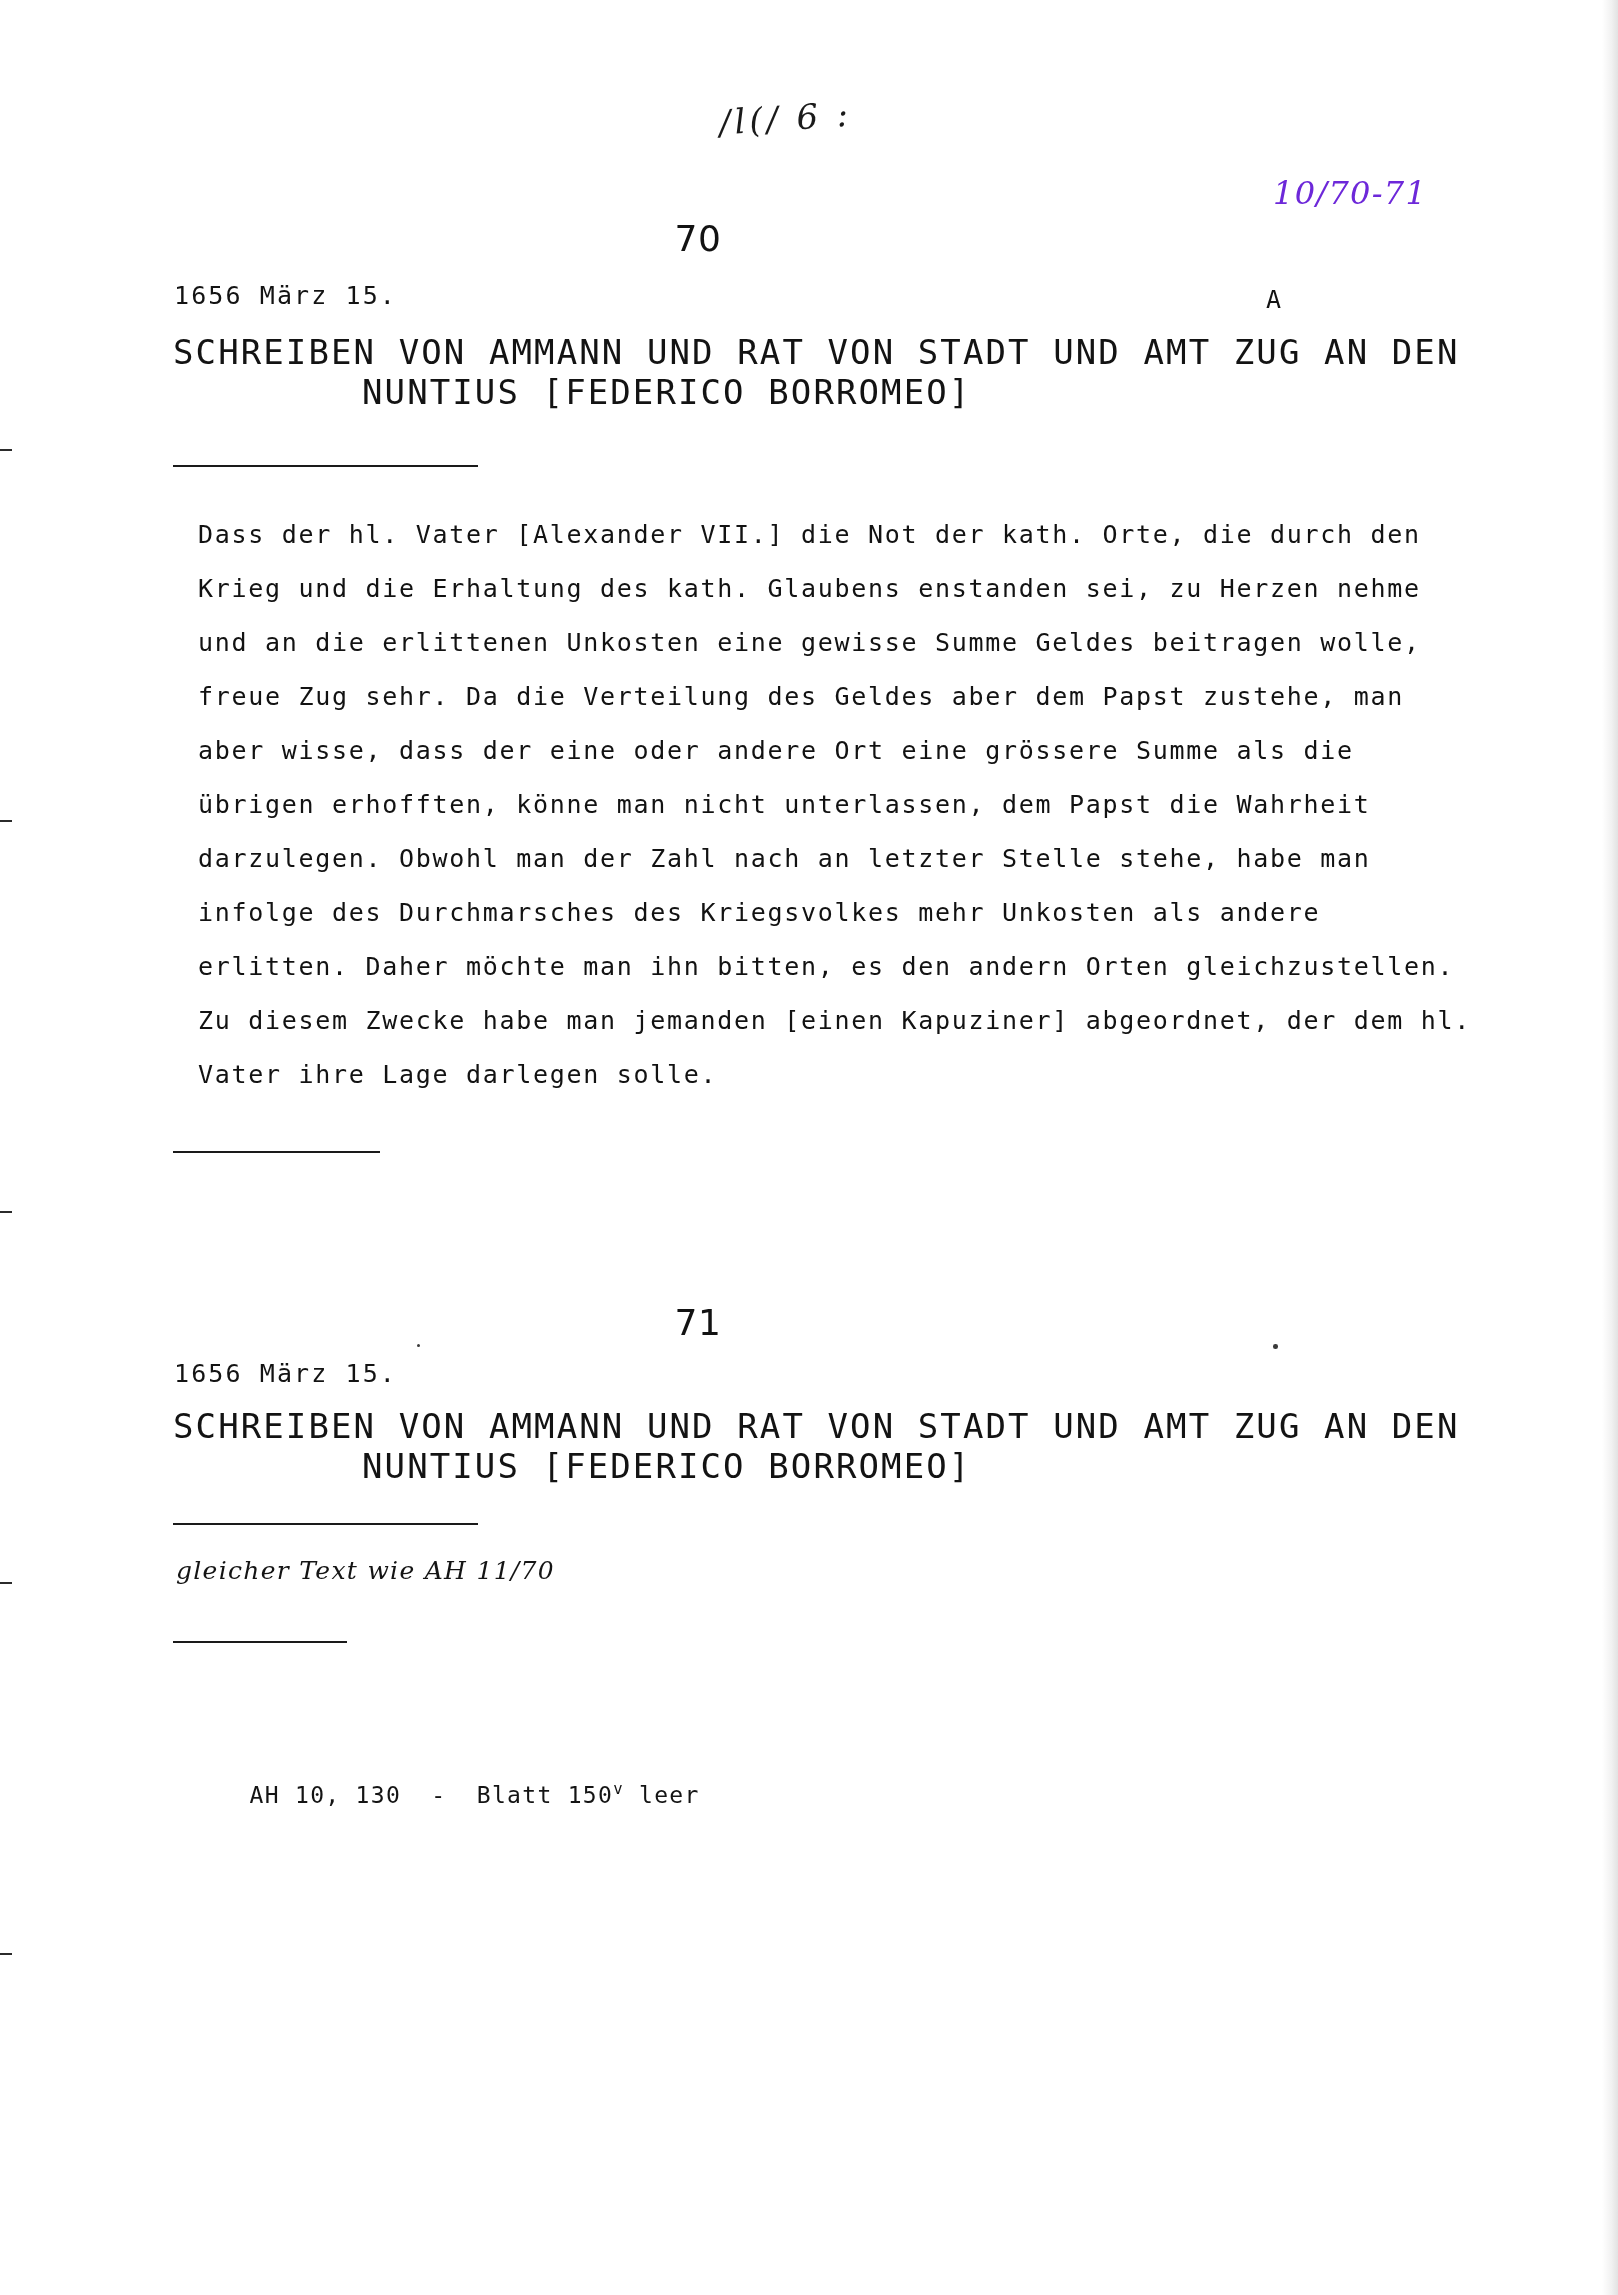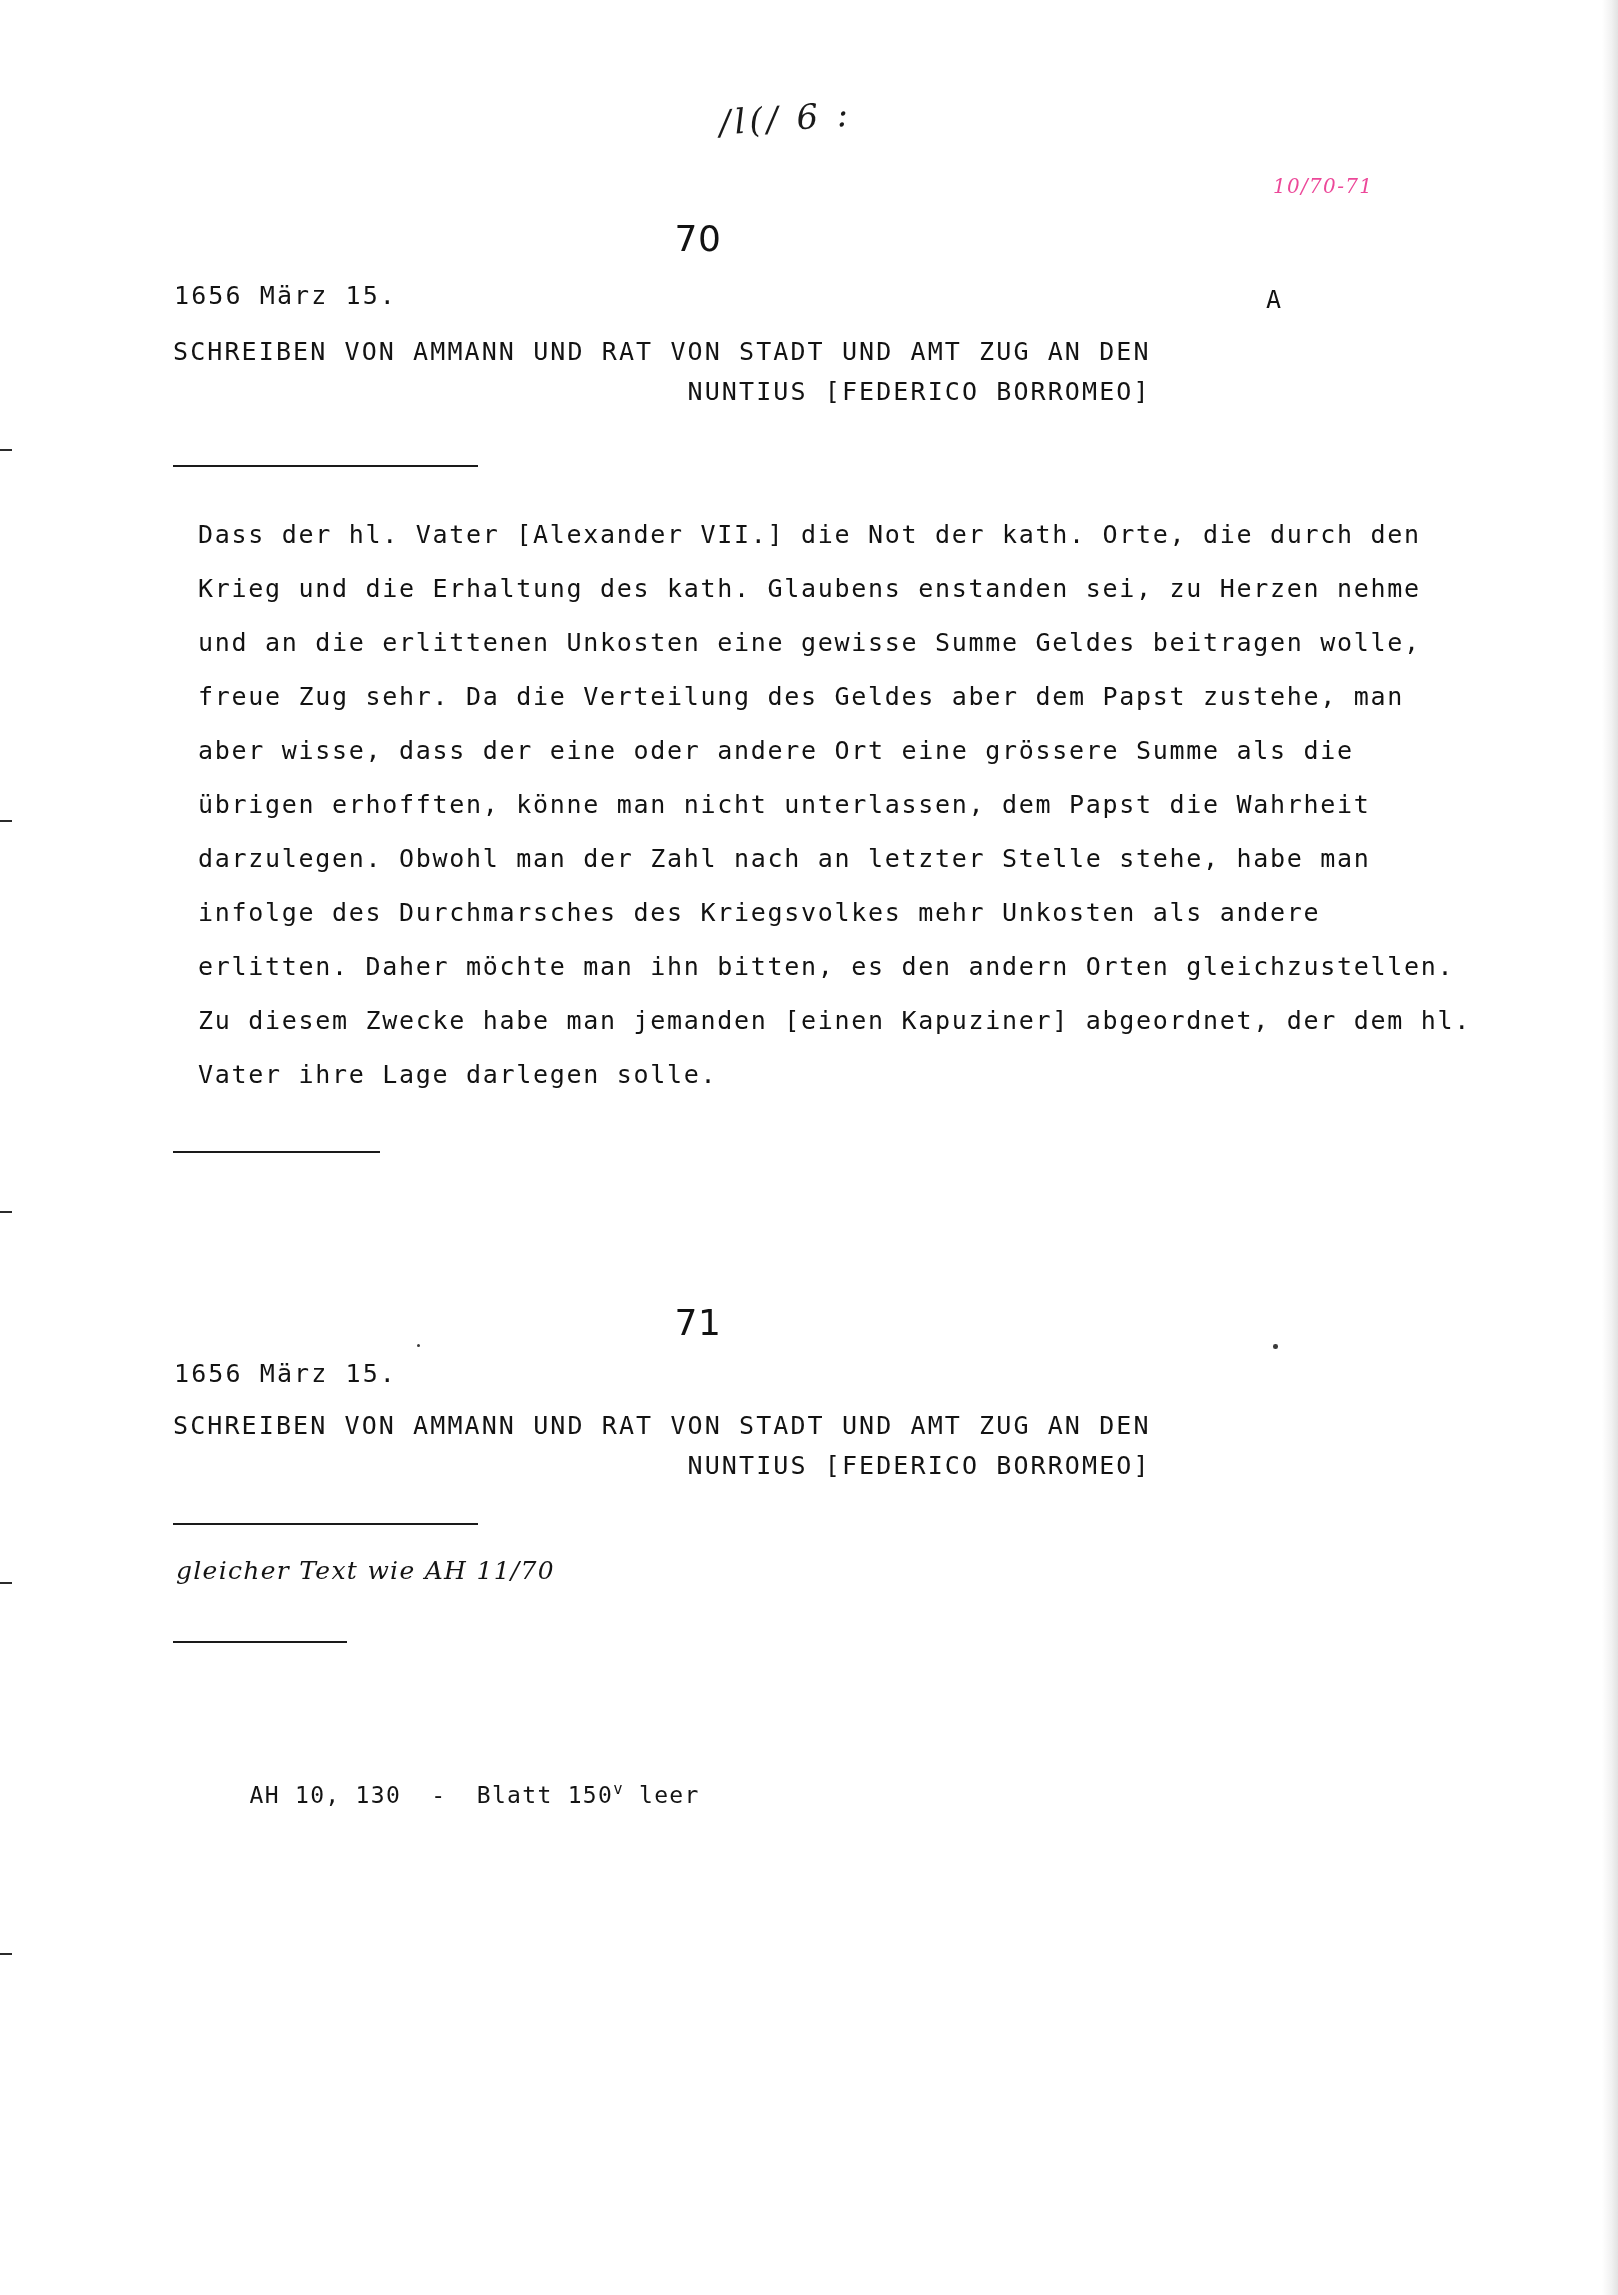--- a/index.html
+++ b/index.html
@@ -64,23 +64,23 @@
     transform: rotate(-4deg);
     white-space: nowrap;
   }
 
   .folio-ref {
     position: absolute;
     left: 1273px;
     top: 174px;
     font-family: "DejaVu Serif", serif;
     font-style: italic;
-    font-size: 20px;
+    font-size: 32px;
     letter-spacing: 1.3px;
-    color: #ec4899;
+    color: #6d28d9;
     white-space: nowrap;
   }
 
   .doc-number {
     position: absolute;
     width: 1396px;
     text-align: center;
     font-family: "DejaVu Sans", sans-serif;
     font-size: 36px;
     color: #121212;
@@ -104,26 +104,25 @@
     position: absolute;
     left: 1266px;
     top: 285px;
     font-size: 25px;
     color: #131313;
   }
 
   .title-block {
     position: absolute;
     left: 173px;
-    font-size: 25px;
+    font-size: 34px;
     letter-spacing: 2.1px;
     line-height: 40px;
     color: #131313;
     white-space: nowrap;
-    text-align: right;
   }
   .title-block.t1 { top: 332px; }
   .title-block.t2 { top: 1406px; }
   .title-block .l2 { display: block; padding-left: 189px; }
 
   .rule {
     position: absolute;
     height: 2px;
     background: #1a1a1a;
   }

